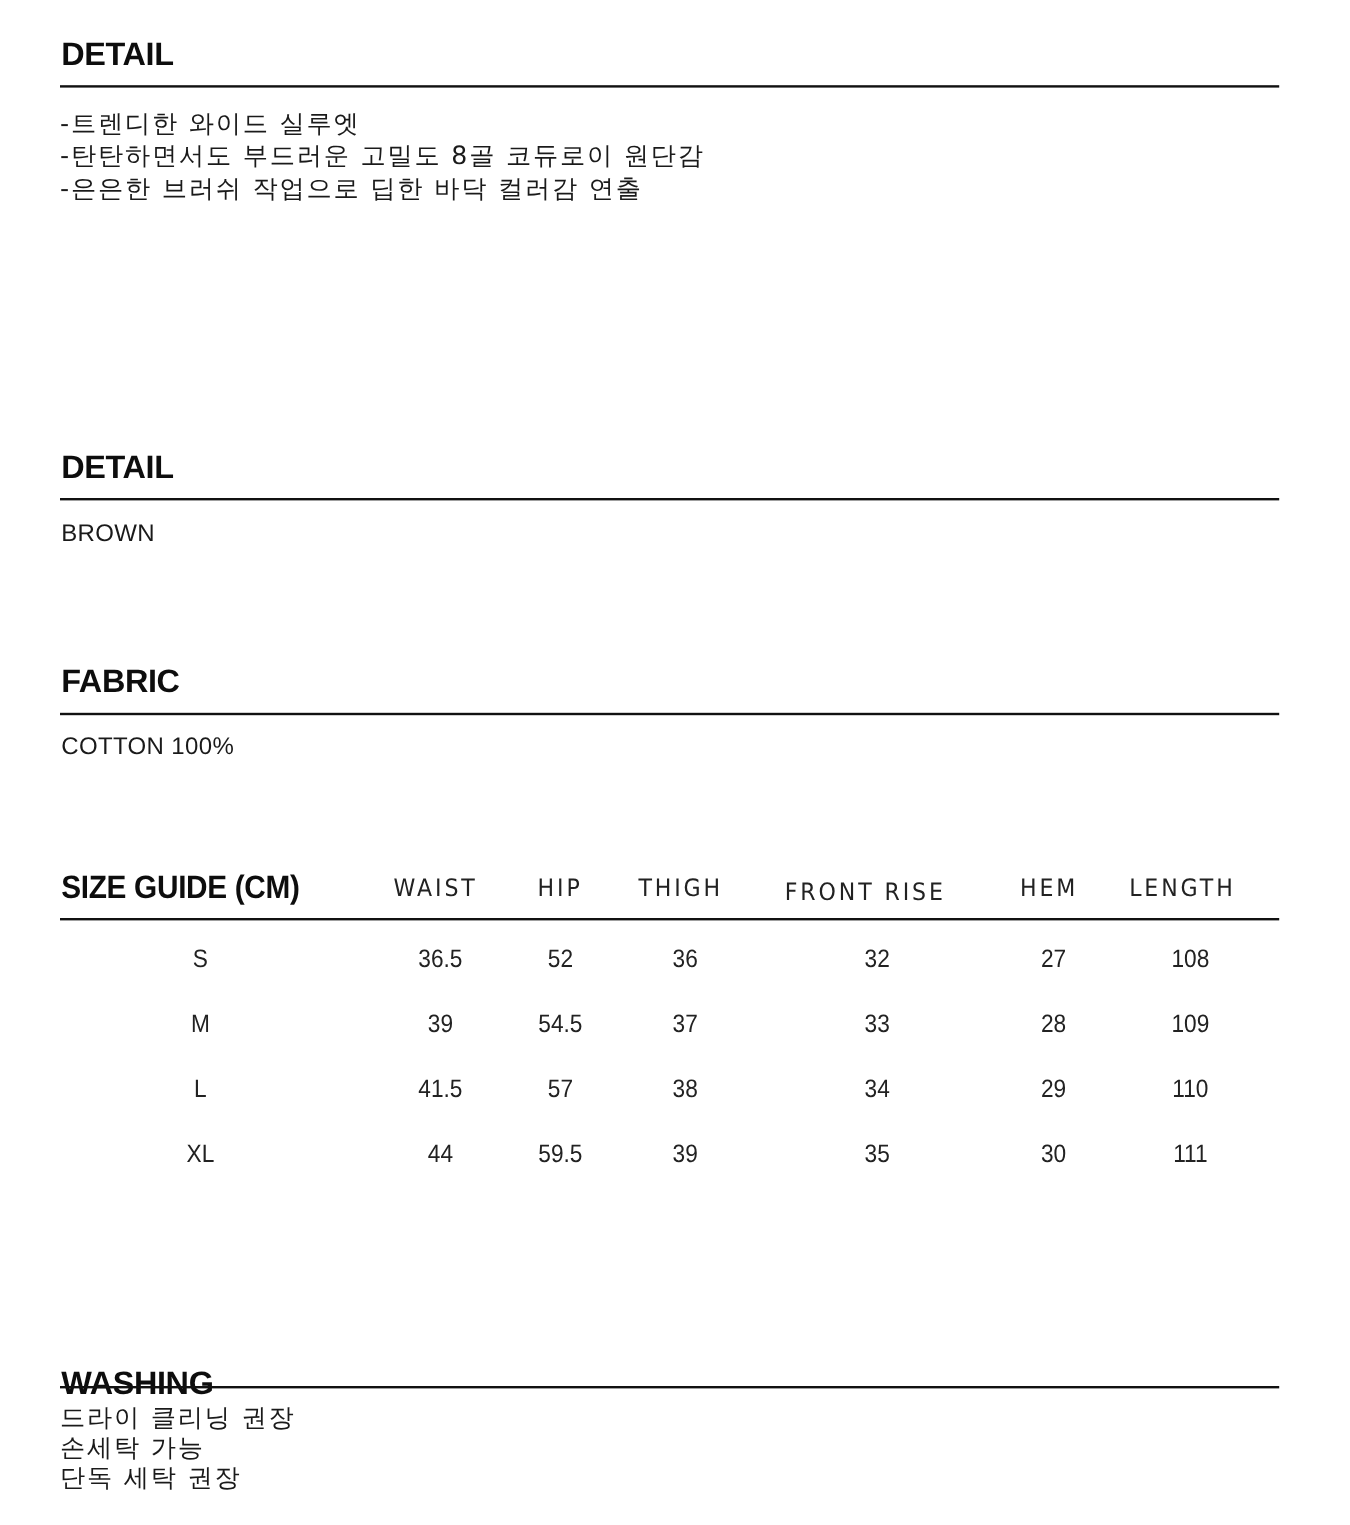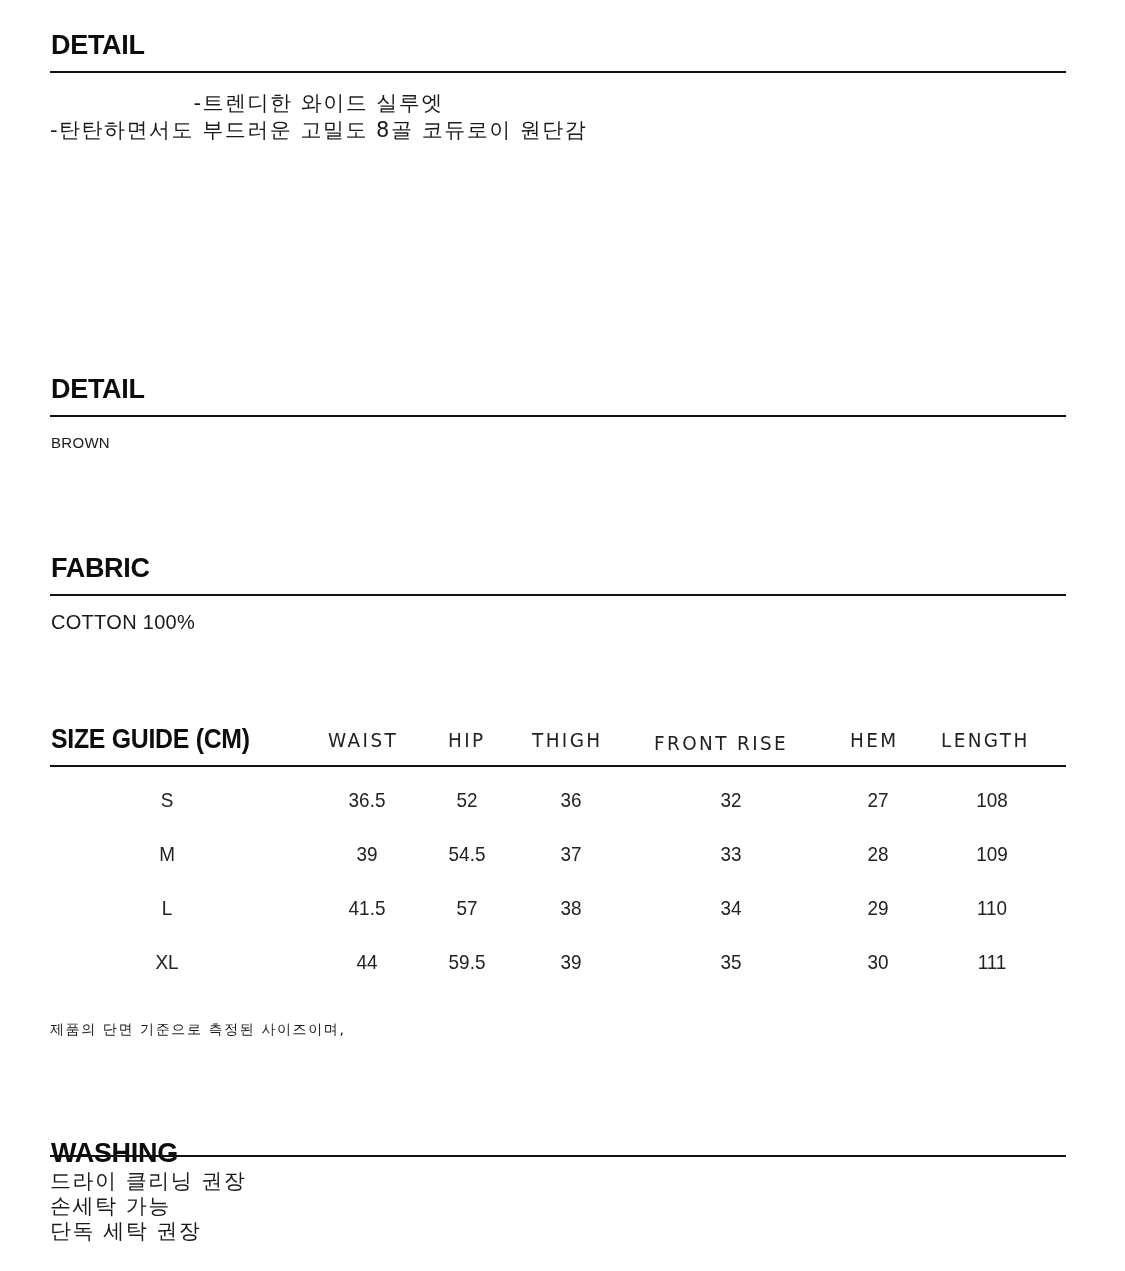--- a/index.html
+++ b/index.html
@@ -15,21 +15,21 @@
     .rule {
       position: absolute; left: 50px; width: 1016px; height: 2px; background: #111111;
     }
     .kr-lines {
       position: absolute; left: 50px; font-family: "DejaVu Sans", sans-serif;
       font-size: 21px; line-height: 27px; color: #1a1a1a; letter-spacing: 1.5px;
       margin: 0; padding: 0; list-style: none;
     }
     .plain {
       position: absolute; left: 51px; font-family: "Liberation Sans", sans-serif;
-      font-size: 15px; color: #1a1a1a; letter-spacing: 0.3px; line-height: 1;
+      font-size: 20px; color: #1a1a1a; letter-spacing: 0.3px; line-height: 1;
     }
     .col-head {
       position: absolute; top: 730px; font-family: "DejaVu Sans", sans-serif;
       font-size: 20px; letter-spacing: 2.6px; color: #222222; line-height: 1;
       transform: scaleX(0.92); transform-origin: left center; white-space: nowrap;
     }
     .cell {
       position: absolute; width: 90px; text-align: center;
       font-family: "Liberation Sans", sans-serif; font-size: 21px; color: #222222;
       line-height: 1; transform: translateX(-50%) scaleX(0.9);
@@ -39,23 +39,24 @@
       font-size: 14px; line-height: 19.5px; color: #1a1a1a; letter-spacing: 1.6px;
       margin: 0; padding: 0; list-style: none;
     }
   </style>
 </head>
 <body>
 
 <section>
   <h2 class="heading" style="top:32px;">DETAIL</h2>
   <div class="rule" style="top:71px;"></div>
-  <ul class="kr-lines" style="top:90px;text-align:center;">
+  <ul class="kr-lines" style="top:90px;">
     <li>-트렌디한 와이드 실루엣</li>
     <li>-탄탄하면서도 부드러운 고밀도 8골 코듀로이 원단감</li>
+    <li>-은은한 브러쉬 작업으로 딥한 바닥 컬러감 연출</li>
   </ul>
 </section>
 
 <section>
   <h2 class="heading" style="top:376px;">DETAIL</h2>
   <div class="rule" style="top:415px;"></div>
   <div class="plain" style="top:435px;">BROWN</div>
 </section>
 
 <section>
@@ -115,21 +116,20 @@
       <span class="cell" style="left:367px; top:951px;">44</span>
       <span class="cell" style="left:467px; top:951px;">59.5</span>
       <span class="cell" style="left:571px; top:951px;">39</span>
       <span class="cell" style="left:731px; top:951px;">35</span>
       <span class="cell" style="left:878px; top:951px;">30</span>
       <span class="cell" style="left:992px; top:951px;">111</span>
     </div>
   </div>
 
   <ul class="note">
-    <li>제품의 단면 기준으로 측정된 사이즈이며,</li>
   </ul>
 </section>
 
 <section>
   <h2 class="heading" style="top:1140px;">WASHING</h2>
   <div class="rule" style="top:1155px;"></div>
   <ul class="kr-lines" style="top:1169px; line-height:25px;">
     <li>드라이 클리닝 권장</li>
     <li>손세탁 가능</li>
     <li>단독 세탁 권장</li>

